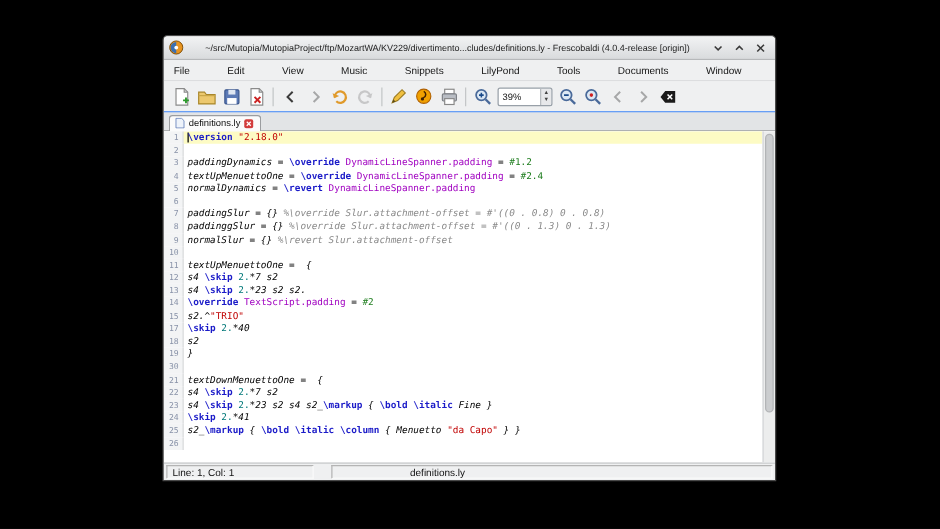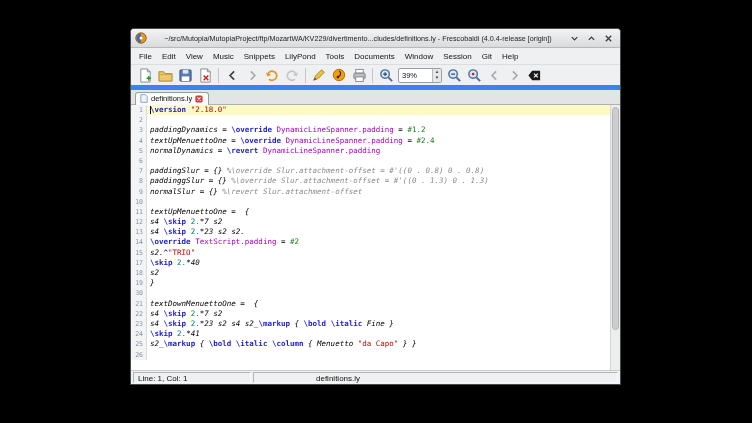--- a/index.html
+++ b/index.html
@@ -15,26 +15,26 @@
   .titlebar { height:19px; flex:0 0 19px; display:flex; align-items:center; padding:0 4px;
               background:linear-gradient(#f2f3f4,#d9dbdd); border-bottom:1px solid #b6b8ba; }
   .app-icon { width:12px; height:12px; margin-right:4px; flex:0 0 auto; }
   .title-text { flex:1; text-align:center; font-size:7.2px; color:#1c1c1c;
                 white-space:nowrap; overflow:hidden; text-overflow:ellipsis; }
   .win-btn { width:15px; height:13px; display:flex; align-items:center; justify-content:center;
              margin-left:2px; border-radius:2px; flex:0 0 auto; }
 
   
   .menubar { height:17px; flex:0 0 17px; display:flex; align-items:center; padding-left:3px;
-             background:#eff0f1; border-bottom:1px solid #dcdddf; }
+             background:#eff0f1; border-bottom:1px solid #dcdddf;gap:20px; }
   .menu-item { font-size:8px; color:#141414; padding:2px 5px; border-radius:2px; white-space:nowrap; }
 
   
   .toolbar { height:25px; flex:0 0 25px; display:flex; align-items:center; padding:0 4px;
-             background:#eff0f1; border-bottom:5px solid #3b82f6; }
+             background:#eff0f1; border-bottom:1px solid #3b82f6; }
   .tbtn { width:20px; height:20px; display:flex; align-items:center; justify-content:center;
           border-radius:2px; flex:0 0 auto; }
   .tbtn.disabled { opacity:.4; }
   .tsep { width:1px; height:15px; background:#c4c6c8; margin:0 3px; flex:0 0 auto; }
 
   .zoom-combo { display:flex; align-items:stretch; width:44px; height:15px; background:#fff;
                 border:1px solid #98a0a8; border-radius:2px; margin:0 2px; overflow:hidden; }
   .zoom-value { flex:1; font-size:7.5px; color:#111; padding:2px 0 0 3px; white-space:nowrap; }
   .zoom-spin { width:9px; display:flex; flex-direction:column; border-left:1px solid #b8bcc0; background:#e7e8ea; }
   .zoom-spin span { flex:1; font-size:4.5px; line-height:6px; text-align:center; color:#444; }
@@ -65,21 +65,21 @@
   .y-str { color:#c00000; }
   .y-d { color:#007878; }
 
   
   .vscroll { flex:0 0 10px; background:#eceded; border-left:1px solid #d4d5d7; position:relative; }
   .vthumb { position:absolute; left:1px; right:1px; top:2px; height:84%;
             background:#cbcdcf; border:1px solid #b2b4b6; border-radius:4px; }
 
   
   .statusbar { height:14px; flex:0 0 14px; background:#eff0f1; border-top:1px solid #c9cacb;
-               display:flex; align-items:center; padding:0 2px; gap:2px; }
+               display:flex; align-items:center; padding:0 2px; gap:14px; }
   .status-panel { height:11px; font-size:8px; color:#111; padding:0 4px; line-height:11px;
                   border:1px solid; border-color:#b4b4b4 #fafafa #fafafa #b4b4b4; white-space:nowrap; }
   .sp-pos { width:118px; }
   .sp-file { flex:1; padding-left:62px; }
 </style>
 </head>
 <body>
 
 <div class="stage">
   <div class="window">

